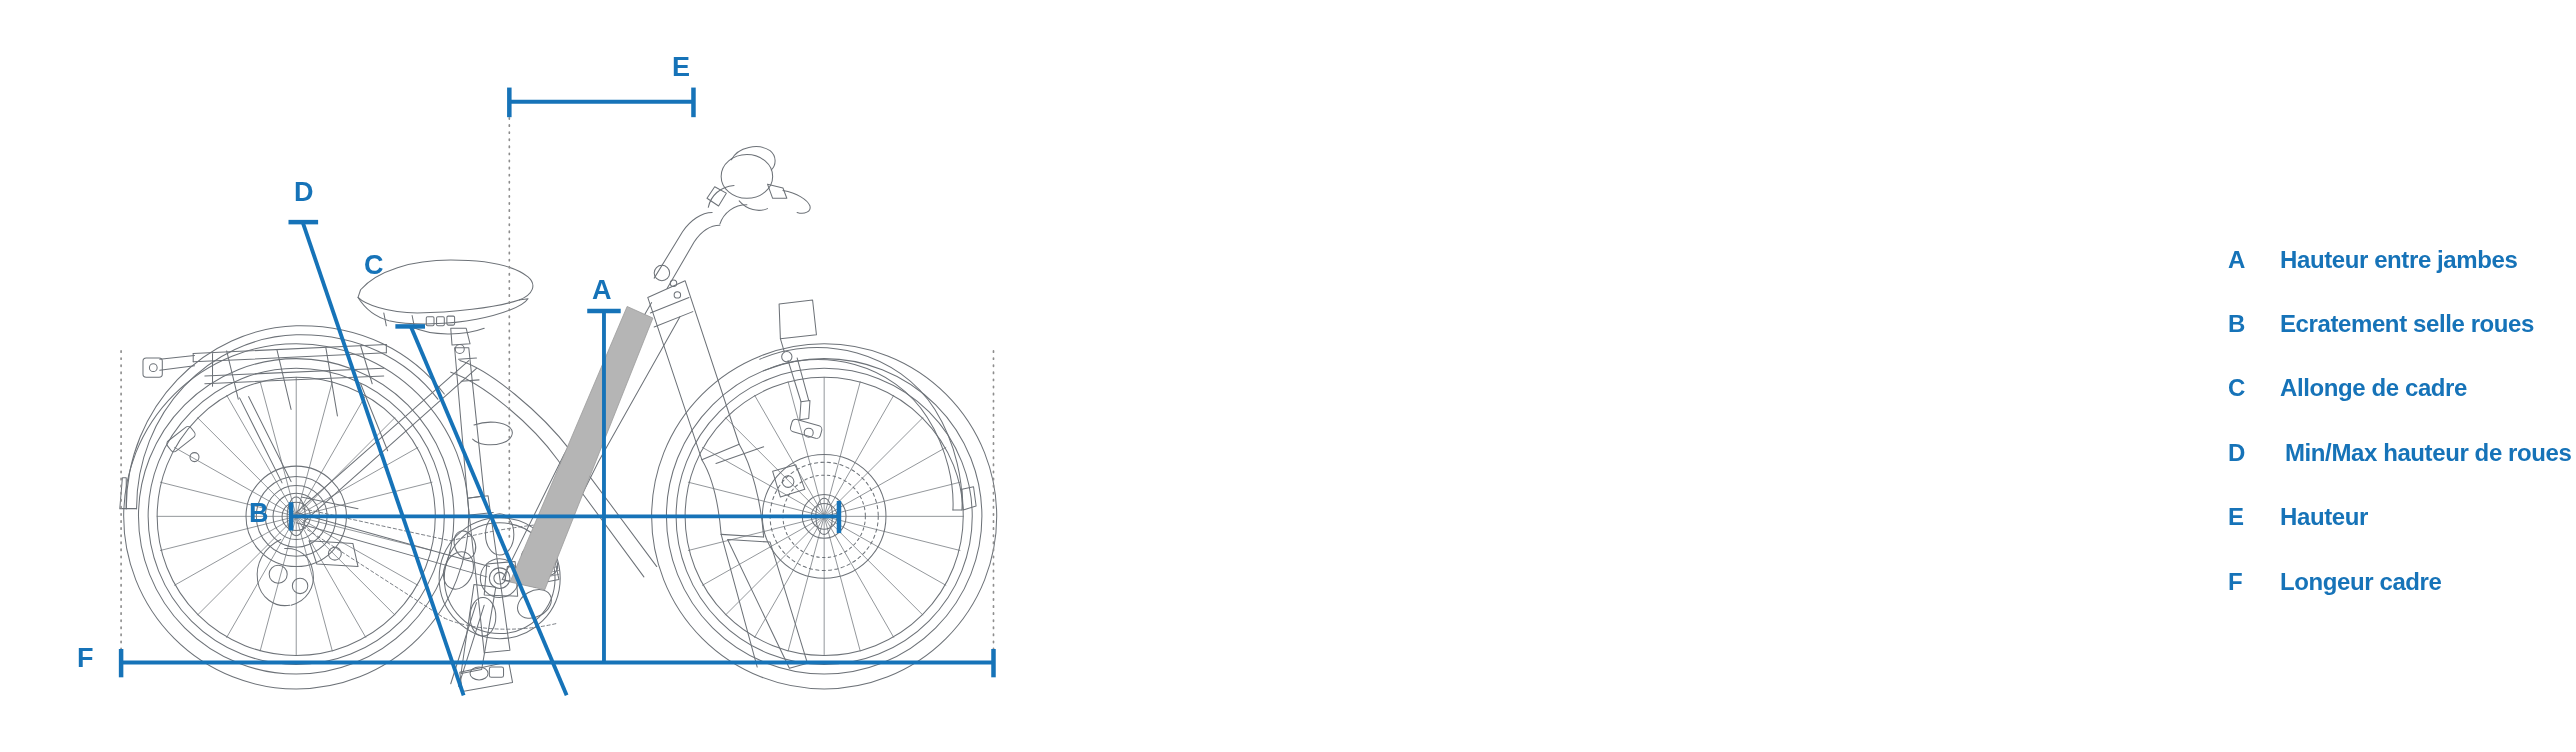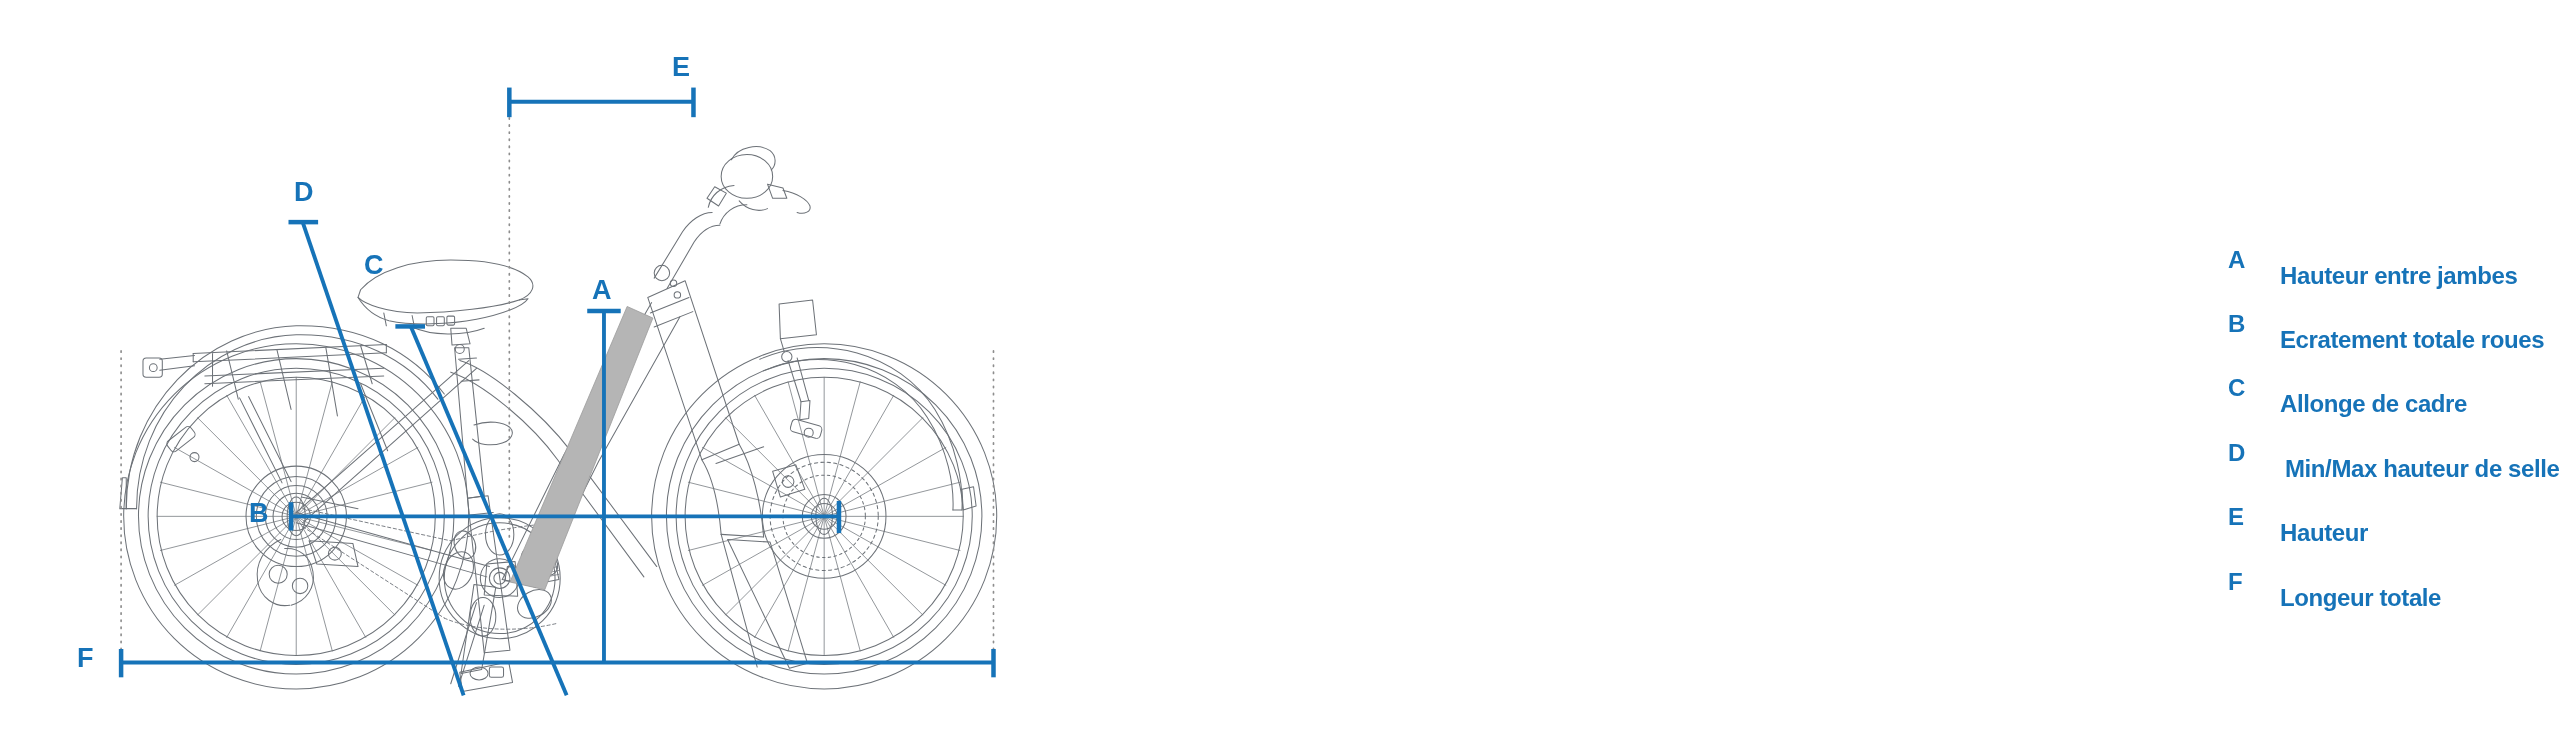--- a/index.html
+++ b/index.html
@@ -14,21 +14,21 @@
 
   
   #spec-panel{position:absolute;left:1095px;top:0;width:1481px;height:752px;}
 
   .spec-row{position:absolute;left:1133px;width:1108px;height:64px;}
   .spec-letter{position:absolute;left:0;top:0;width:45px;text-align:left;
       font-size:24px;font-weight:bold;color:#1673B8;line-height:39px;
       letter-spacing:-0.2px;}
   .spec-label{position:absolute;left:52px;top:0;font-size:24px;
       font-weight:bold;color:#1673B8;line-height:39px;
-      letter-spacing:-0.4px;white-space:nowrap;margin-top:16px;}
+      letter-spacing:-0.4px;white-space:nowrap;}
 
   
   .dim-letter{position:absolute;font-size:27px;font-weight:bold;
       color:#1673B8;letter-spacing:-0.3px;line-height:1;}
 </style>
 </head>
 <body>
 
 <div id="stage">
 
@@ -357,43 +357,43 @@
   <div id="spec-panel">
 
     <div class="spec-row" style="top:240px;">
       <span class="spec-letter">A</span>
       <span class="spec-label">Hauteur entre jambes</span>
 
     </div>
 
     <div class="spec-row" style="top:304px;">
       <span class="spec-letter">B</span>
-      <span class="spec-label">Ecratement totale roues</span>
+      <span class="spec-label">Ecratement selle roues</span>
 
     </div>
 
     <div class="spec-row" style="top:368px;">
       <span class="spec-letter">C</span>
       <span class="spec-label">Allonge de cadre</span>
 
     </div>
 
     <div class="spec-row" style="top:433px;">
       <span class="spec-letter">D</span>
-      <span class="spec-label" style="left:57px;">Min/Max hauteur de selle</span>
+      <span class="spec-label" style="left:57px;">Min/Max hauteur de roues</span>
 
     </div>
 
     <div class="spec-row" style="top:497px;">
       <span class="spec-letter">E</span>
       <span class="spec-label">Hauteur</span>
 
     </div>
 
     <div class="spec-row" style="top:562px;">
       <span class="spec-letter">F</span>
-      <span class="spec-label">Longeur totale</span>
+      <span class="spec-label">Longeur cadre</span>
 
     </div>
 
   </div>
 </div>
 
 
 </body></html>

